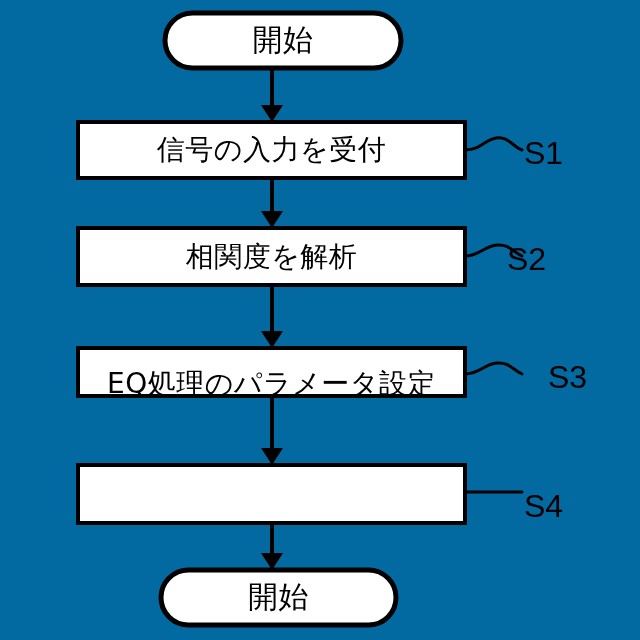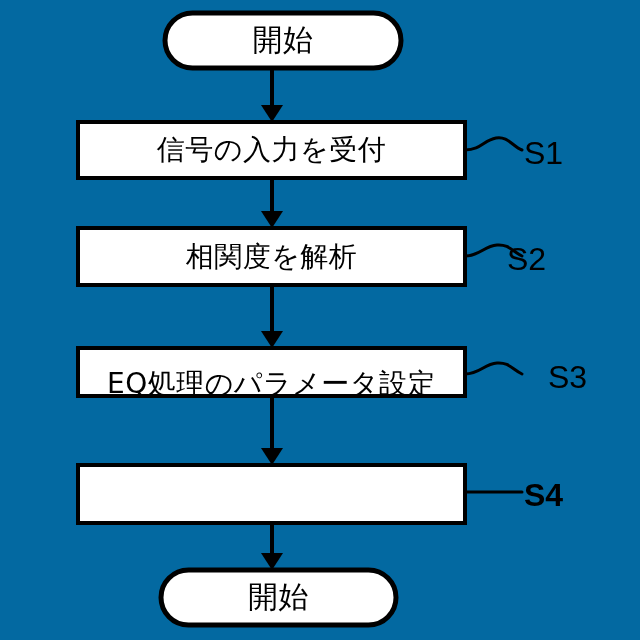--- a/index.html
+++ b/index.html
@@ -128,15 +128,15 @@
 
 
   <div class="node-text terminal-text" style="left:161px; top:570px; width:235px; height:55px;">開始</div>
 
   <div class="step-label" style="left:524px; top:135px;">S1</div>
 
   <div class="step-label" style="left:507px; top:241px;">S2</div>
 
   <div class="step-label" style="left:524px; top:359px;margin-left:24px;">S3</div>
 
-  <div class="step-label" style="left:524px; top:477px;font-weight:bold;">S4</div>
+  <div class="step-label" style="left:524px; top:488px;">S4</div>
 
 </div>
 
 </body></html>

